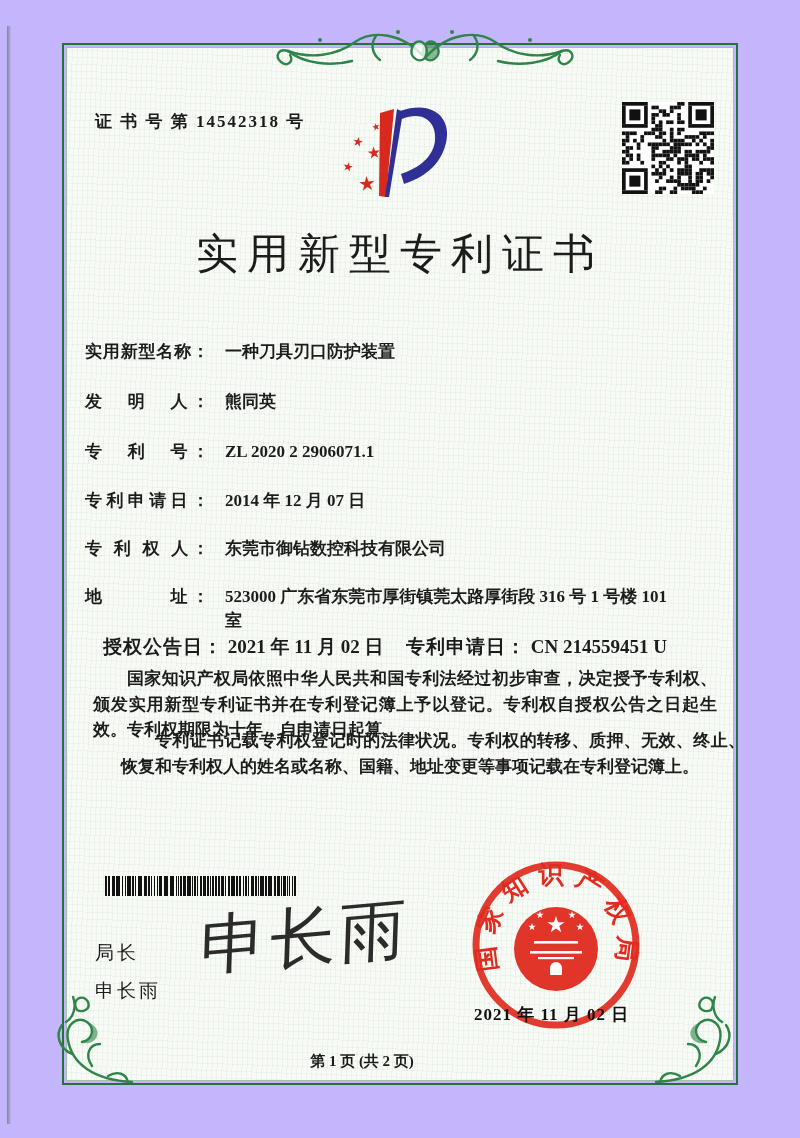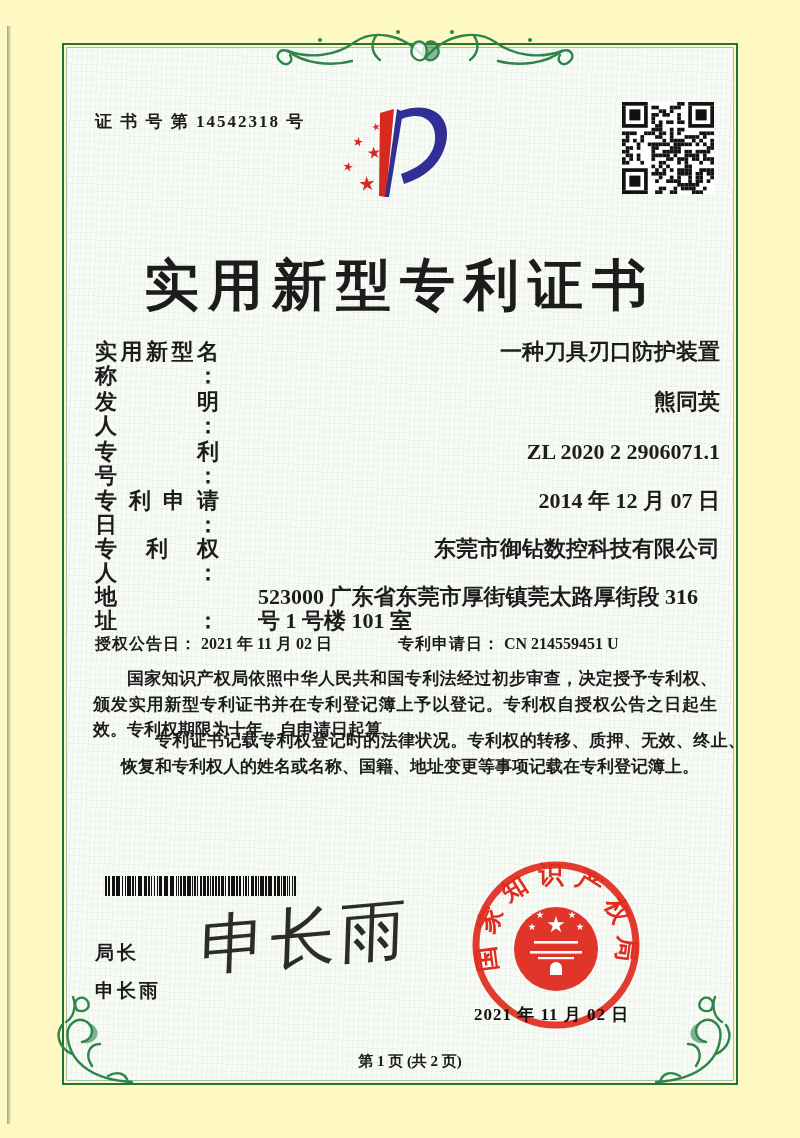--- a/index.html
+++ b/index.html
@@ -1,50 +1,50 @@
 <!DOCTYPE html>
 <html><head>
 <meta charset="utf-8">
 <style>
   html,body{margin:0;padding:0;background:#e9e9e6;}
   .photo{
     position:relative;width:800px;height:1138px;margin:0 auto;
-    background:#fef9c3;overflow:hidden;
+    background:#c4b5fd;overflow:hidden;
     font-family:"Liberation Serif","DejaVu Serif",serif;color:#1c1c1c;
   }
   .photo-edge{position:absolute;left:7px;top:26px;bottom:14px;width:4px;
     background:linear-gradient(90deg,rgba(70,95,78,.55),rgba(70,95,78,.05));}
   .frame{
     position:absolute;left:62px;top:43px;width:676px;height:1042px;
     border:2px solid #26703c;box-sizing:border-box;
   }
   .frame-inner{
     position:absolute;inset:2px;border:1px solid #a3c2ab;
     background:
       repeating-linear-gradient(92deg, rgba(126,180,146,.10) 0 1px, rgba(0,0,0,0) 1px 5px),
       repeating-linear-gradient(2deg, rgba(126,180,146,.09) 0 1px, rgba(0,0,0,0) 1px 7px),
       #f8fbf5;
   }
   .abs{position:absolute;}
   .cert-no{left:95px;top:110px;font-size:17px;font-weight:700;letter-spacing:2px;}
-  .title{left:62px;top:249px;width:676px;text-align:center;font-size:55px;
-    font-weight:700;letter-spacing:9px;}
-  .row{left:95px;width:625px;display:flex;font-size:22px;line-height:24px;justify-content:space-between;}
+  .title{left:62px;top:226px;width:676px;text-align:center;font-size:42px;
+    font-weight:400;letter-spacing:9px;}
+  .row{left:85px;width:625px;display:flex;font-size:17px;line-height:24px;}
   .row .lab{flex:0 0 124px;font-weight:700;text-align:justify;text-align-last:justify;}
   .row .val{font-weight:600;margin-left:16px;max-width:468px;}
-  .grant{font-size:16px;font-weight:600;}
+  .grant{font-size:19px;font-weight:600;margin-left:8px;}
   .grant .lab{font-weight:700;letter-spacing:1px;}
   .para{left:93px;width:624px;font-size:17px;line-height:25.5px;font-weight:600;
     text-indent:2em;text-align:justify;}
-  .signer{left:95px;font-size:19px;font-weight:700;letter-spacing:3px;}
+  .signer{left:95px;font-size:19px;font-weight:400;letter-spacing:3px;}
   .signature{left:200px;top:893px;font-size:66px;font-weight:500;letter-spacing:4px;
     transform:rotate(-5deg) skewX(-7deg);color:#161616;opacity:.9;}
   .seal-date{left:474px;top:1003px;width:170px;font-size:17px;font-weight:700;
     letter-spacing:1px;color:#111;}
-  .page-info{left:62px;top:1052px;width:600px;text-align:center;font-size:15px;font-weight:600;padding-left:48px;}
+  .page-info{left:62px;top:1052px;width:600px;text-align:center;font-size:15px;font-weight:600;}
   .back-note{left:62px;top:1105px;width:676px;text-align:center;font-size:16px;
     font-weight:700;letter-spacing:2px;}
   svg{display:block;}
 </style>
 </head>
 <body>
 
 <div class="photo">
   <div class="photo-edge"></div>
 

